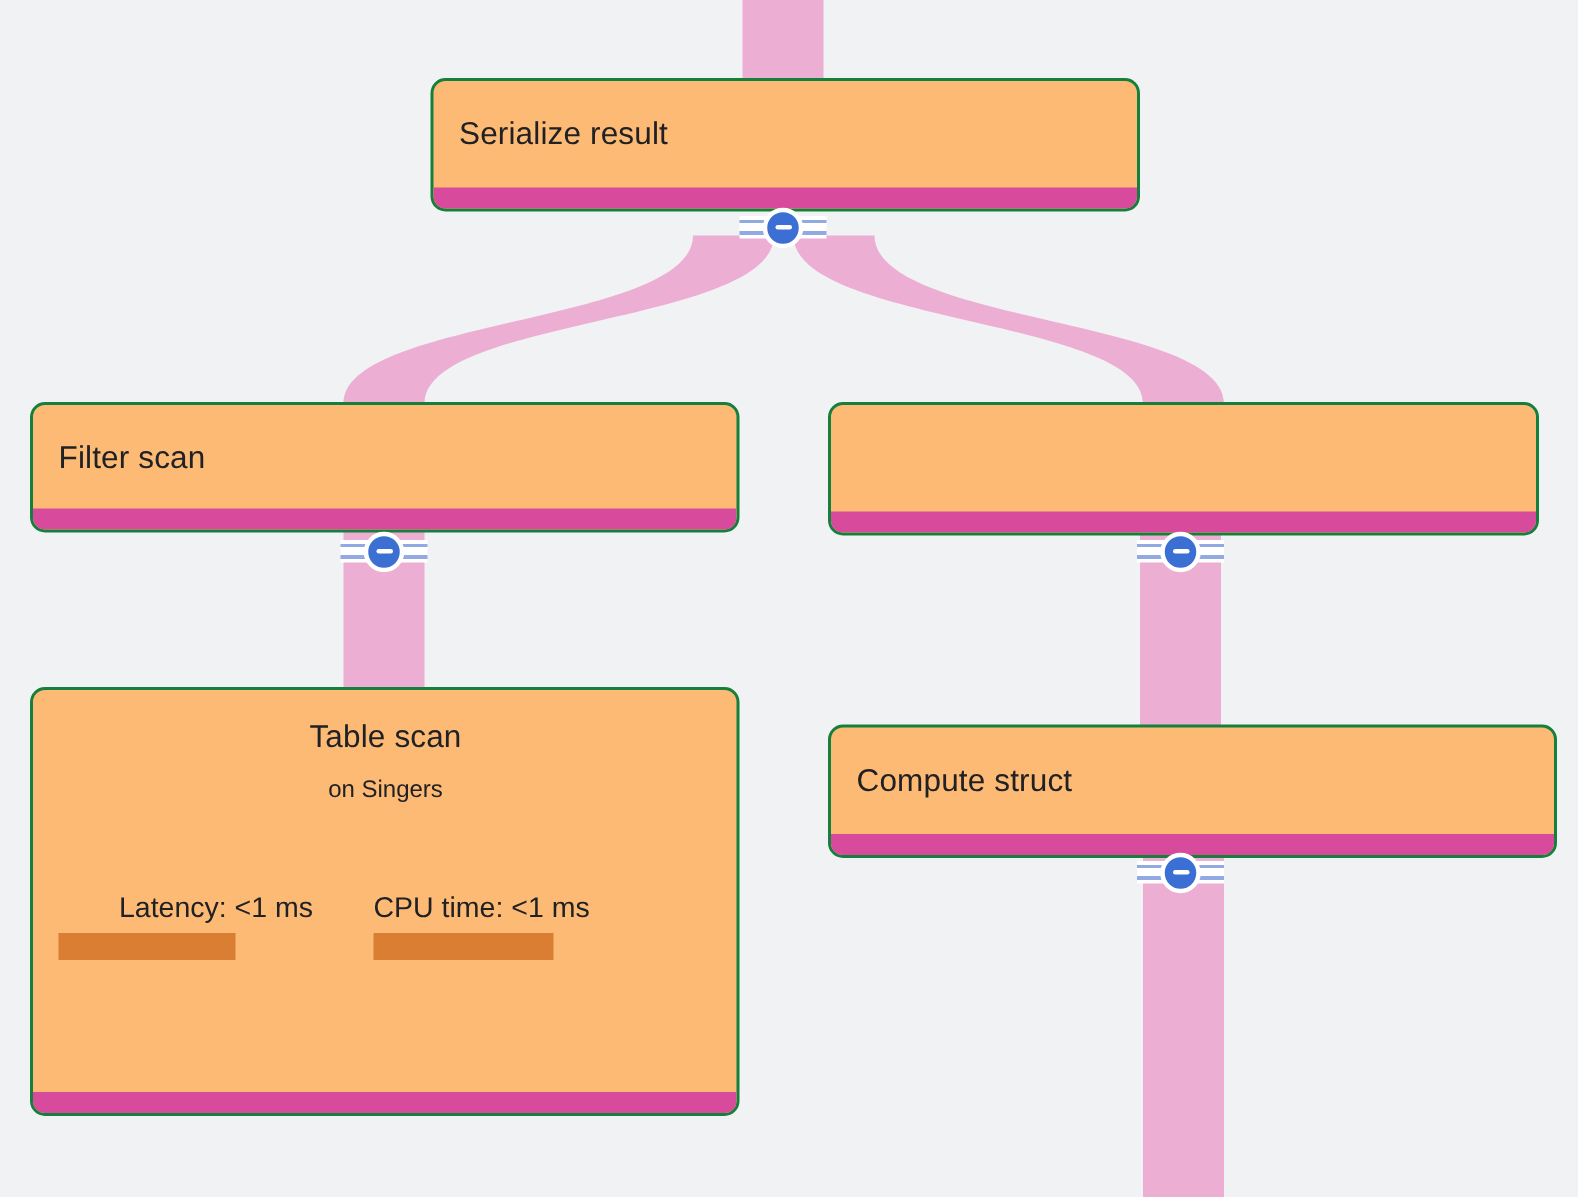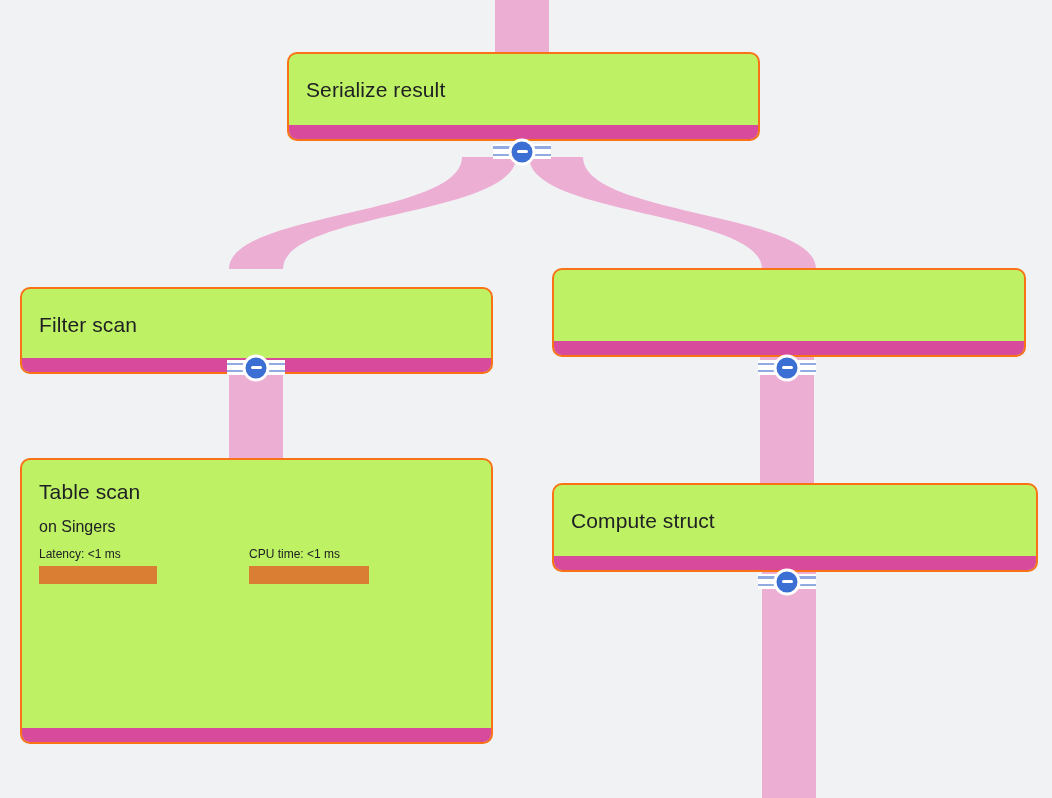--- a/index.html
+++ b/index.html
@@ -15,26 +15,27 @@
     overflow:hidden;
     background:#f1f2f4;
   }
   .flow-layer{
     position:absolute;
     left:0;top:0;
     z-index:0;
   }
   .card{
     position:absolute;
-    background:#bef264;
-    border:2px solid #f97316;
+    background:#fdba74;
+    border:2px solid #15803d;
     border-radius:10px;
     box-sizing:border-box;
     overflow:hidden;
     z-index:1;
+    text-align:center;
   }
   .accent-bar{
     position:absolute;
     left:0;right:0;bottom:0;
     height:14px;
     background:#d84a9c;
   }
   .node-title{
     font-size:21px;
     font-weight:500;
@@ -65,22 +66,23 @@
     line-height:24px;
     padding:7px 30px 8px;
     border-radius:20px;
   }
   .stats{
     display:flex;
     margin-top:9px;
   }
   .stat-col-0{width:210px;}
   .stat-label{
-    font-size:12px;
+    font-size:19px;
     color:#202124;
+    margin-top:48px;
   }
   .stat-bar{
     margin-top:5px;
     width:118px;
     height:18px;
     background:#d97e33;
   }
   .handle{
     position:absolute;
     width:58px;
@@ -130,21 +132,21 @@
     <rect x="229" y="345" width="54" height="142" fill="#ecaed3"></rect>
     <rect x="760" y="345" width="54" height="139" fill="#ecaed3"></rect>
     <rect x="762" y="560" width="54" height="238" fill="#ecaed3"></rect>
   </svg>
 
   <div class="card simple" style="left:287px;top:52px;width:473px;height:89px;">
     <div class="node-title">Serialize result</div>
     <div class="accent-bar"></div>
   </div>
 
-  <div class="card simple" style="left:20px;top:268px;width:473px;height:87px;margin-top:19px;">
+  <div class="card simple" style="left:20px;top:268px;width:473px;height:87px;">
     <div class="node-title">Filter scan</div>
     <div class="accent-bar"></div>
   </div>
 
   <div class="card simple" style="left:552px;top:268px;width:474px;height:89px;">
     <div class="accent-bar"></div>
   </div>
 
   <div class="card simple" style="left:552px;top:483px;width:486px;height:89px;">
     <div class="node-title">Compute struct</div>

